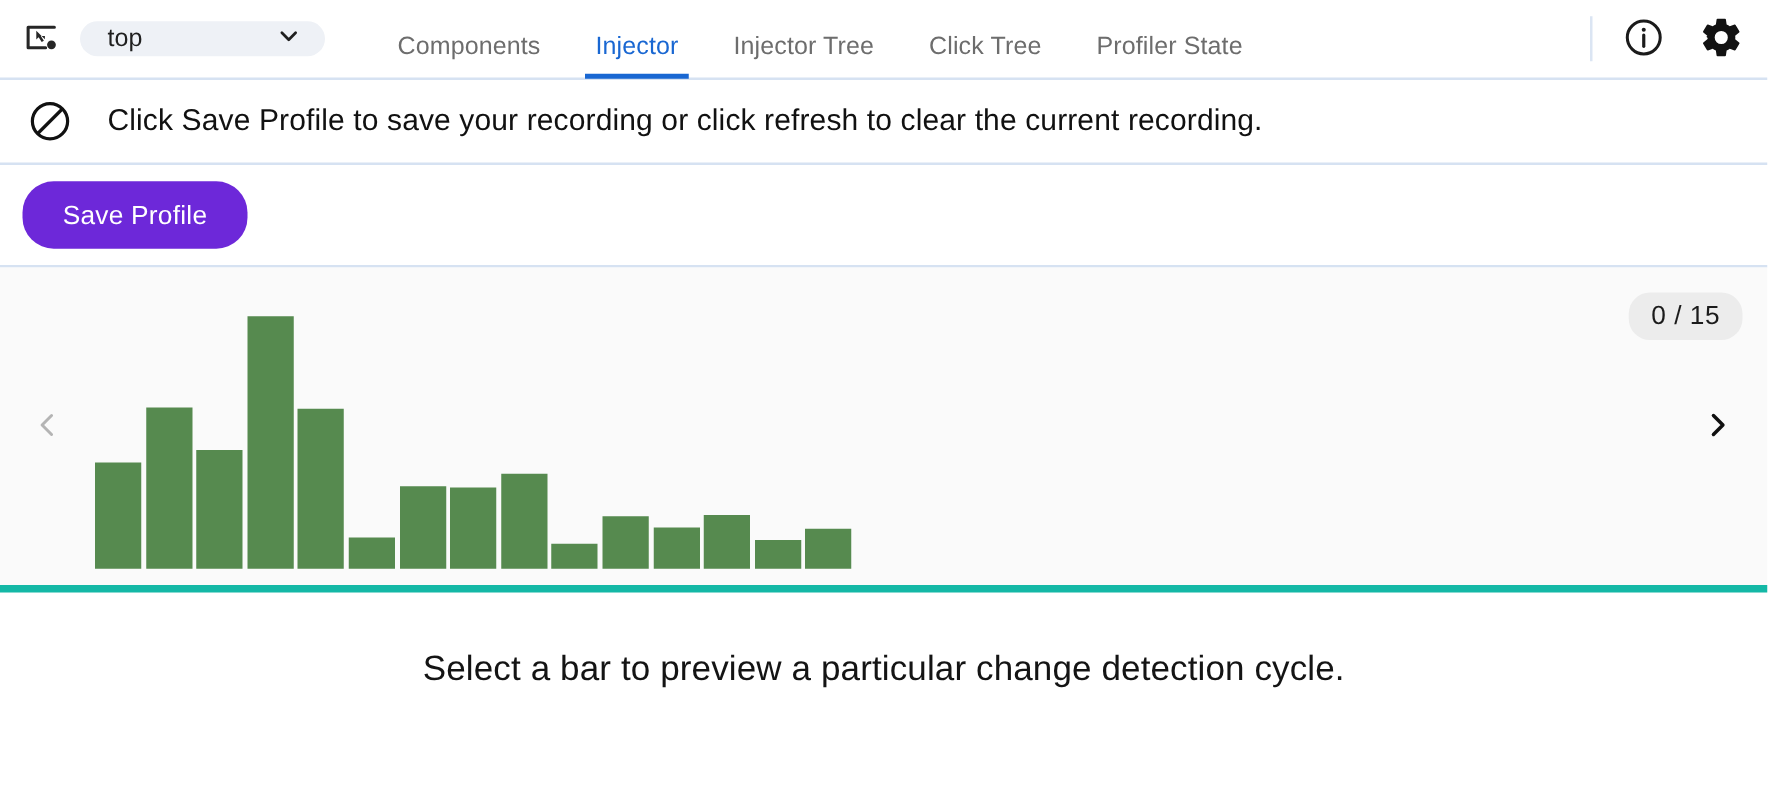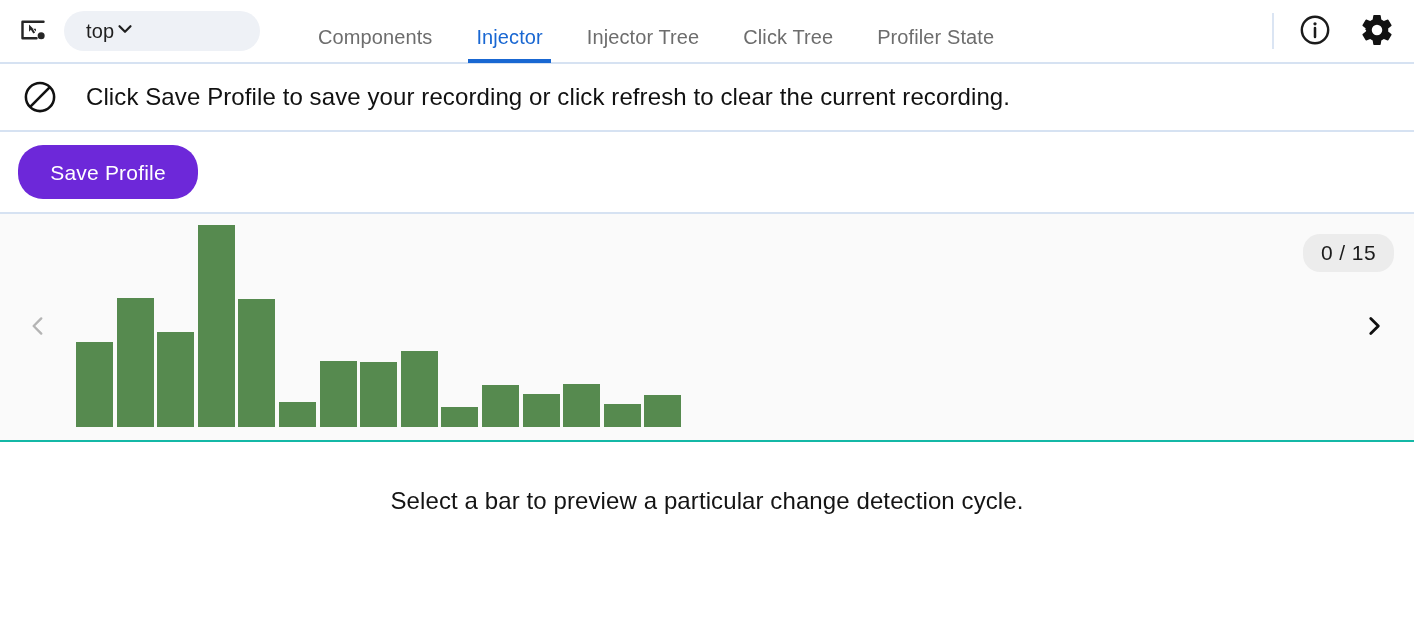--- a/index.html
+++ b/index.html
@@ -20,24 +20,25 @@
   }
   .inspect-btn {
     width: 34px; height: 34px;
     display: flex; align-items: center; justify-content: center;
     flex: 0 0 auto;
     cursor: pointer;
     background: none; border: none;
   }
   .selector {
     margin-left: 14px;
-    width: 196px; height: 40px;
+    width: 196px; height: 28px;
     background: #eef1f6;
     border-radius: 20px;
     display: flex; align-items: center;
+    justify-content: space-between;
     padding: 0 18px 0 22px;
     cursor: pointer;
     flex: 0 0 auto;
   }
   .selector-label {
     font-size: 20px;
     color: #1f1f1f;
     letter-spacing: 0.1px;
   }
   .tabs {
@@ -130,23 +131,23 @@
     font-size: 21px;
     font-family: "Liberation Sans", sans-serif;
     cursor: pointer;
     padding: 16px 26px;
     letter-spacing: 0.2px;
   }
 
   
   .timeline {
     position: relative;
-    height: 228px;
+    height: 260px;
     background: #fafafa;
-    border-bottom: 2px solid #14b8a6;
+    border-bottom: 6px solid #14b8a6;
     overflow: hidden;
   }
   .nav-arrow {
     position: absolute;
     top: 0; bottom: 0;
     width: 48px;
     display: flex; align-items: center; justify-content: center;
     cursor: pointer;
     background: none; border: none;
     z-index: 3;
@@ -174,21 +175,21 @@
     bottom: 13px;
     width: 37px;
     background: #568a4f;
     cursor: pointer;
   }
 
   
   .hint {
     padding-top: 45px;
     text-align: center;
-    font-size: 24px;
+    font-size: 28px;
     color: #141414;
     letter-spacing: 0.1px;
   }
 </style>
 </head>
 <body>
 
 <div class="toolbar">
 
   <button class="inspect-btn">

